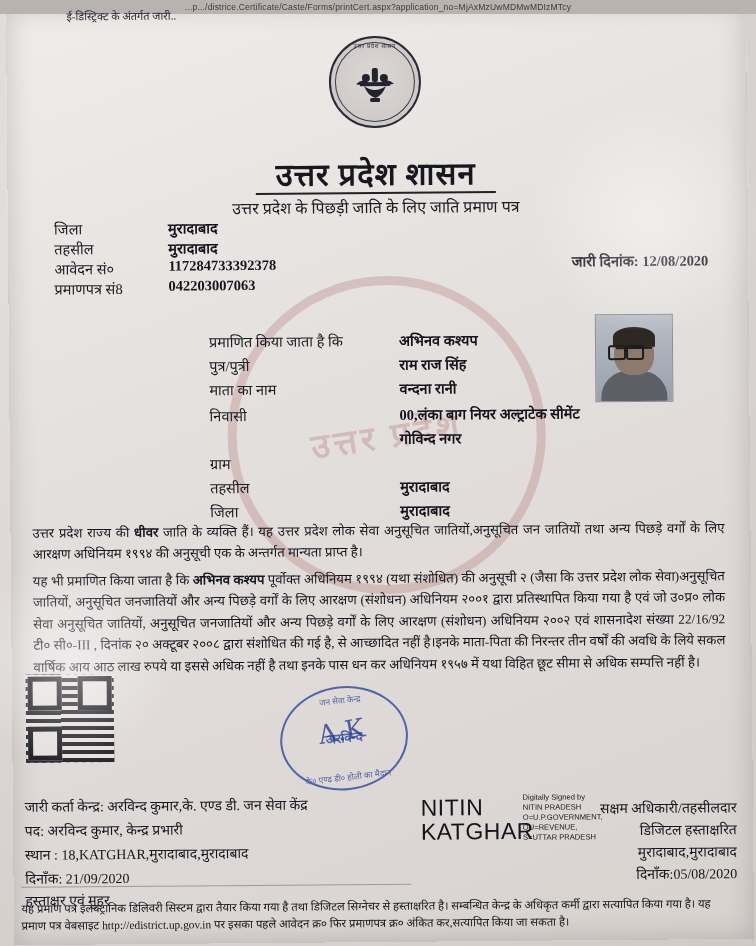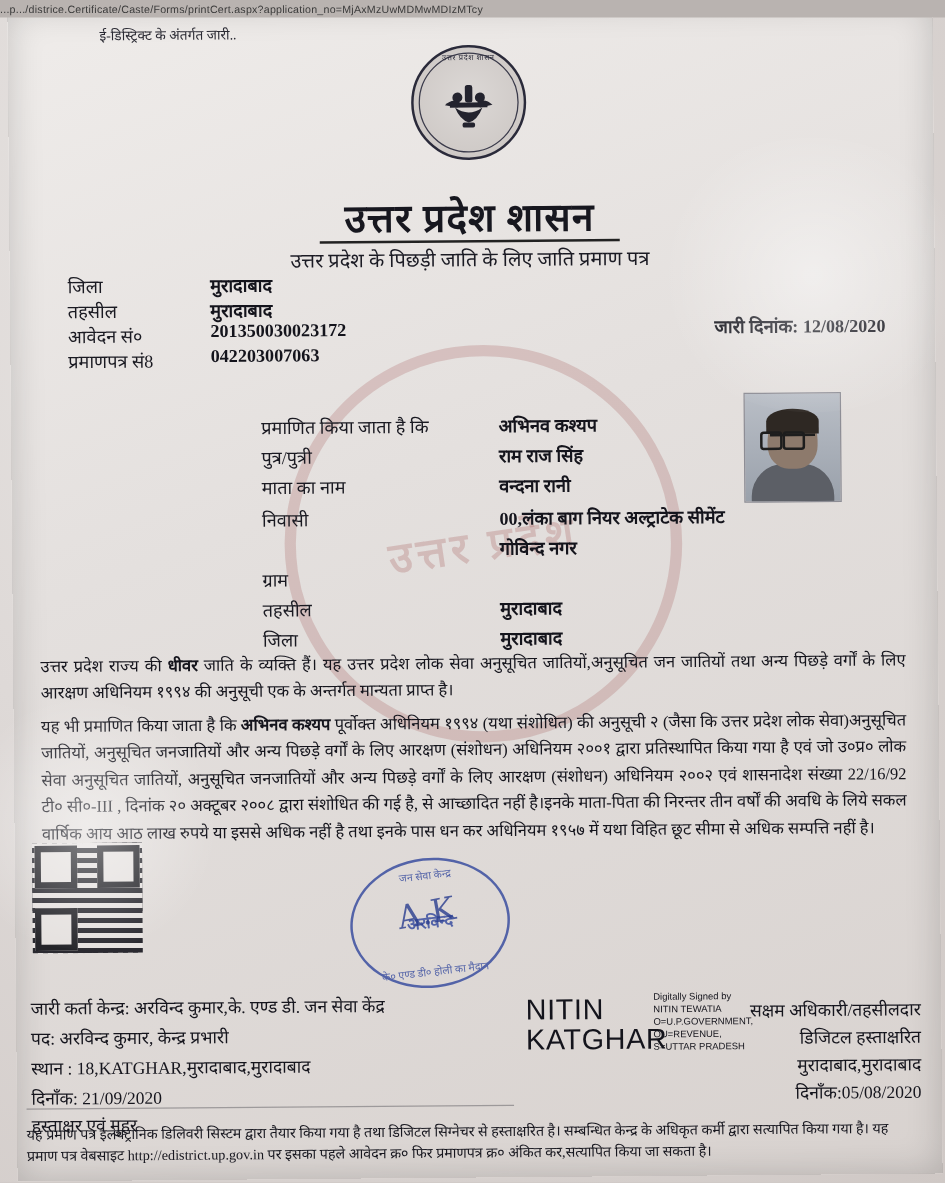--- a/index.html
+++ b/index.html
@@ -18,26 +18,26 @@
   .sheet{
     position:absolute;left:10px;top:4px;width:740px;height:938px;
     background:linear-gradient(160deg,#efecea 0%,#e4e0de 40%,#d8d2cf 100%);
     transform:rotate(-0.5deg);
     box-shadow:0 0 28px rgba(0,0,0,.18) inset;
   }
   .urlbar{
     position:absolute;left:0;top:0;width:756px;height:14px;
     background:#b9b3b0;color:#3a3a3a;font-size:8.5px;
     font-family:"Liberation Sans", sans-serif;
-    text-align:left;line-height:14px;letter-spacing:.2px;
+    text-align:center;line-height:14px;letter-spacing:.2px;
     overflow:hidden;white-space:nowrap;
   }
   .content{position:absolute;left:0;top:0;width:756px;height:946px;transform:rotate(-0.45deg);}
   .topnote{
-    position:absolute;left:70px;top:18px;font-size:11px;color:#2a2a33;margin-left:13px;
+    position:absolute;left:70px;top:6px;font-size:11px;color:#2a2a33;
   }
   
   .emblem{position:absolute;left:332px;top:36px;width:92px;height:92px;}
   .emblem .ring{
     position:absolute;inset:0;border:2px solid #2a2a3a;border-radius:50%;
     background:radial-gradient(circle at 50% 45%, #dcd8d6 0%, #cfcac7 70%, #bdb8b5 100%);
   }
   .emblem .ring2{position:absolute;inset:6px;border:1px solid #3a3a4a;border-radius:50%;}
   .emblem .txt{
     position:absolute;left:0;top:6px;width:92px;text-align:center;
@@ -177,21 +177,21 @@
     <div class="title-underline"></div>
     <div class="subtitle">उत्तर प्रदेश के पिछड़ी जाति के लिए जाति प्रमाण पत्र</div>
 
     <div class="lbl" style="left:56px;top:216px">जिला</div>
     <div class="val" style="left:170px;top:216px">मुरादाबाद</div>
 
     <div class="lbl" style="left:56px;top:236px">तहसील</div>
     <div class="val" style="left:170px;top:236px">मुरादाबाद</div>
 
     <div class="lbl" style="left:56px;top:256px">आवेदन सं०</div>
-    <div class="val" style="left:170px;top:256px">201350030023172</div>
+    <div class="val" style="left:170px;top:256px">117284733392378</div>
 
     <div class="lbl" style="left:56px;top:276px">प्रमाणपत्र सं8</div>
     <div class="val" style="left:170px;top:276px">042203007063</div>
 
     <div class="issue">
       <span>जारी दिनांक:</span>
       <span>12/08/2020</span>
     </div>
 
     <div class="photo">
@@ -246,21 +246,21 @@
       <div class="t3">के० एण्ड डी० होली का मैदान</div>
     </div>
     <div class="sign">A.K</div>
 
     <div class="dsign-name">
       <div>NITIN</div>
       <div>KATGHAR</div>
     </div>
     <div class="dsign-meta">
       <div>Digitally Signed by</div>
-      <div>NITIN TEWATIA</div>
+      <div>NITIN PRADESH</div>
       <div>O=U.P.GOVERNMENT,</div>
       <div>OU=REVENUE,</div>
       <div>S=UTTAR PRADESH</div>
     </div>
 
     <div class="footline" style="left:22px;top:794px">जारी कर्ता केन्द्र: अरविन्द कुमार,के. एण्ड डी. जन सेवा केंद्र</div>
     <div class="footline" style="left:22px;top:818px">पद: अरविन्द कुमार, केन्द्र प्रभारी</div>
     <div class="footline" style="left:22px;top:842px">स्थान : 18,KATGHAR,मुरादाबाद,मुरादाबाद</div>
     <div class="footline" style="left:22px;top:866px">दिनाँक: 21/09/2020</div>
     <div class="footline" style="left:22px;top:888px">हस्ताक्षर एवं मुहर</div>

